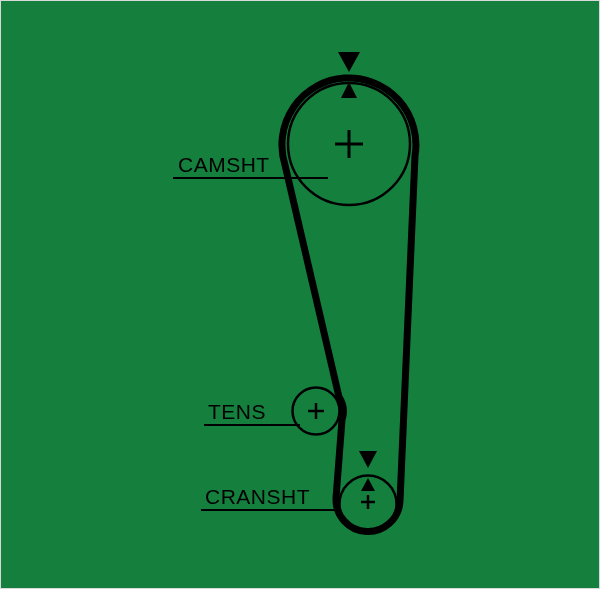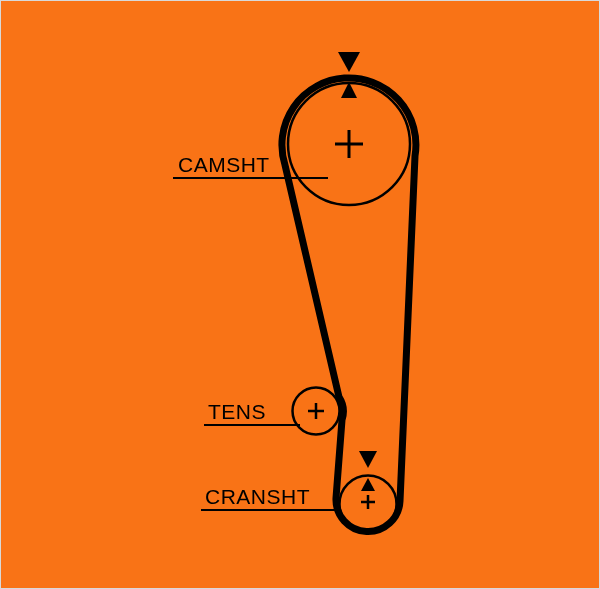--- a/index.html
+++ b/index.html
@@ -6,21 +6,21 @@
     margin: 0;
     padding: 0;
     background: #ffffff;
     font-family: "Liberation Sans", sans-serif;
   }
   .page {
     width: 600px;
     height: 589px;
     box-sizing: border-box;
     border: 1px solid #d9d9d9;
-    background: #f97316;
+    background: #15803d;
     position: relative;
     overflow: hidden;
   }
   svg { display: block; }
 
   .belt {
     fill: none;
     stroke: #000000;
     stroke-width: 7;
     stroke-linejoin: round;

